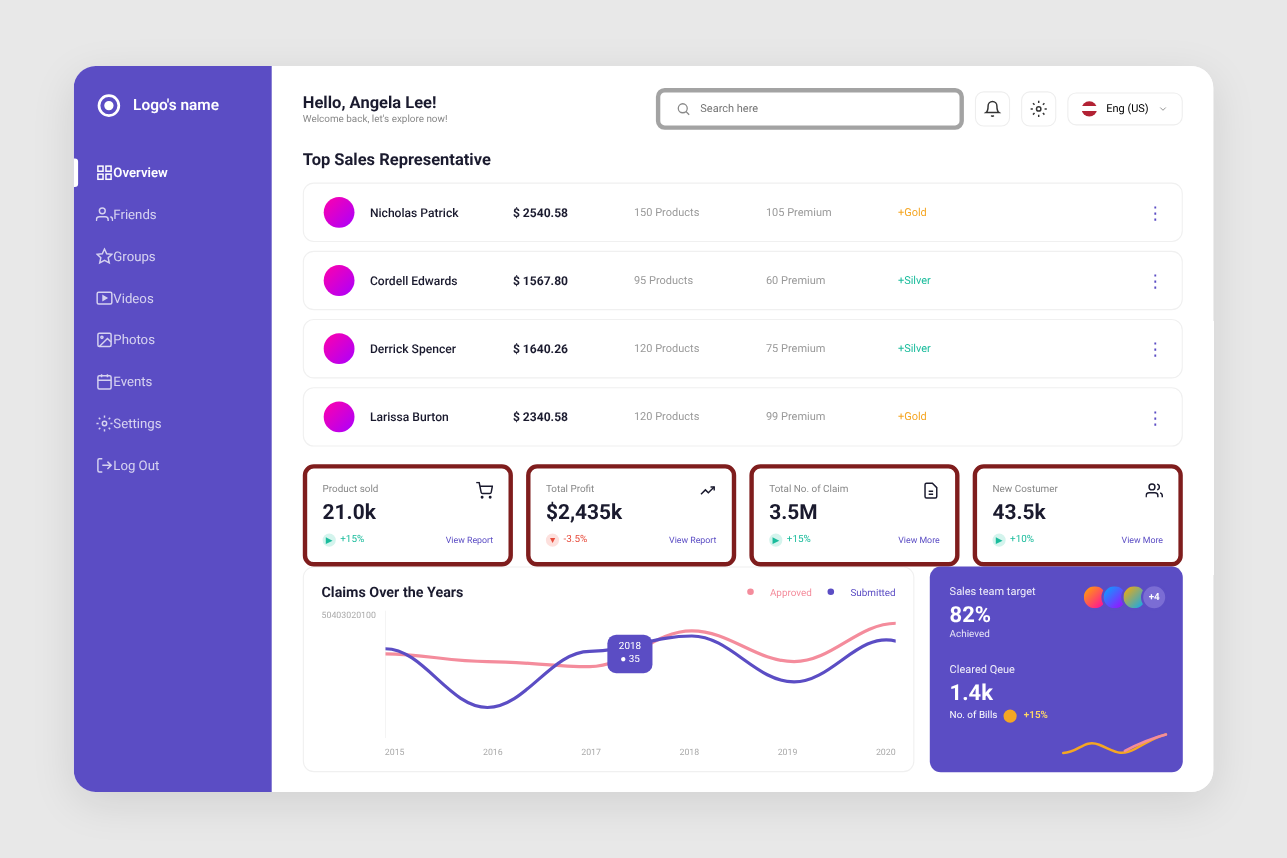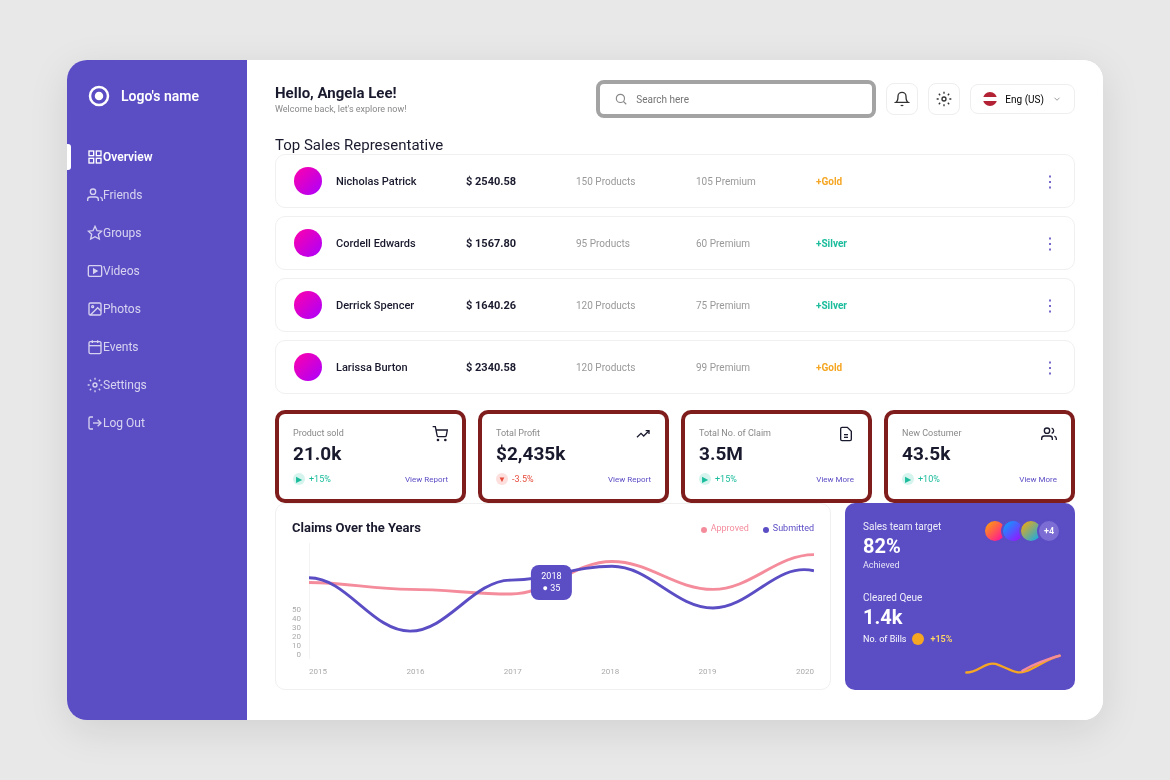--- a/index.html
+++ b/index.html
@@ -16,28 +16,28 @@
 .main{flex:1;padding:20px 28px;overflow-y:auto;background:#fff}
 .header{display:flex;justify-content:space-between;align-items:center;margin-bottom:18px}
 .greeting h1{font-size:15px;font-weight:700;color:#1a1a2e}
 .greeting p{font-size:9px;color:#888;margin-top:2px}
 .header-right{display:flex;align-items:center;gap:10px}
 .search{display:flex;align-items:center;gap:8px;background:#fff;border:4px solid #a3a3a3;border-radius:8px;padding:8px 14px;width:280px}
 .search input{border:none;outline:none;font-size:10px;flex:1;color:#666}
 .icon-btn{width:32px;height:32px;border:1px solid #eee;border-radius:8px;display:flex;align-items:center;justify-content:center;cursor:pointer;background:#fff}
 .lang{display:flex;align-items:center;gap:8px;border:1px solid #eee;border-radius:8px;padding:7px 12px;font-size:10px;cursor:pointer}
 .flag{width:14px;height:14px;border-radius:50%;background:linear-gradient(180deg,#b22234 33%,#fff 33%,#fff 66%,#b22234 66%)}
-.section-title{font-size:15px;font-weight:400;color:#1a1a2e;margin-bottom:0}
+.section-title{font-size:15px;font-weight:700;color:#1a1a2e;margin-bottom:12px}
 .rep-card{display:flex;align-items:center;padding:12px 18px;border:1px solid #f0f0f0;border-radius:10px;margin-bottom:8px;background:#fff}
 .rep-avatar{width:28px;height:28px;border-radius:50%;background:linear-gradient(135deg,#f0a,#a0f);margin-right:14px;flex-shrink:0}
 .rep-name{font-size:11px;font-weight:500;color:#1a1a2e;width:130px}
 .rep-amount{font-size:11px;font-weight:700;color:#1a1a2e;width:110px}
 .rep-products{font-size:10px;color:#999;width:120px}
 .rep-premium{font-size:10px;color:#999;width:120px}
-.rep-badge{font-size:10px;font-weight:700;flex:1}
+.rep-badge{font-size:10px;font-weight:400;flex:1}
 .badge-gold{color:#f5a623}
 .badge-silver{color:#1abc9c}
 .rep-more{color:#5b4dc4;cursor:pointer;font-size:16px;letter-spacing:-2px}
 .stats{display:flex;gap:12px;margin-top:16px}
 .stat-card{flex:1;border:4px solid #7f1d1d;border-radius:10px;padding:14px;position:relative}
 .stat-label{font-size:9px;color:#888}
 .stat-value{font-size:19px;font-weight:700;color:#1a1a2e;margin-top:4px}
 .stat-bottom{display:flex;justify-content:space-between;align-items:center;margin-top:8px}
 .stat-change{display:flex;align-items:center;gap:4px;font-size:9px}
 .change-up{color:#1abc9c}
@@ -45,26 +45,26 @@
 .change-icon{width:12px;height:12px;border-radius:50%;display:flex;align-items:center;justify-content:center;font-size:8px}
 .change-up .change-icon{background:#d4f4ed}
 .change-down .change-icon{background:#fde0dd}
 .stat-link{font-size:8px;color:#5b4dc4;cursor:pointer}
 .stat-icon{position:absolute;top:12px;right:14px;color:#1a1a2e}
 .bottom{display:flex;gap:14px;margin-top:0}
 .chart-card{flex:1;border:1px solid #f0f0f0;border-radius:10px;padding:16px}
 .chart-header{display:flex;justify-content:space-between;align-items:center;margin-bottom:8px}
 .chart-title{font-size:13px;font-weight:700;color:#1a1a2e}
 .legend{display:flex;gap:14px;font-size:9px}
-.legend-item{display:flex;align-items:flex-end;gap:4px}
+.legend-item{display:flex;align-items:flex-start;gap:15px}
 .dot{width:6px;height:6px;border-radius:50%}
 .dot-pink{background:#f48c9c}
 .dot-purple{background:#5b4dc4}
 .chart-body{display:flex;gap:8px;height:130px}
-.y-axis{display:flex;flex-direction:column;justify-content:flex-end;font-size:8px;color:#aaa;text-align:right;padding-bottom:14px}
+.y-axis{display:flex;flex-direction:row;justify-content:space-between;font-size:8px;color:#aaa;text-align:right;padding-bottom:14px}
 .chart-area{flex:1;position:relative}
 .chart-svg{width:100%;height:calc(100% - 14px)}
 .x-axis{display:flex;justify-content:space-between;font-size:8px;color:#aaa;margin-top:4px}
 .tooltip{position:absolute;top:22px;left:48%;transform:translateX(-50%);background:#5b4dc4;color:#fff;padding:6px 10px;border-radius:8px;font-size:9px;text-align:center;line-height:1.3}
 .target-card{width:230px;background:#5b4dc4;border-radius:10px;padding:18px;color:#fff;position:relative;overflow:hidden}
 .target-label{font-size:10px;opacity:.9}
 .target-value{font-size:20px;font-weight:700;margin-top:2px}
 .target-sub{font-size:9px;opacity:.85;margin-top:2px}
 .avatars{position:absolute;top:16px;right:14px;display:flex}
 .av{width:24px;height:24px;border-radius:50%;margin-left:-6px;border:2px solid #5b4dc4;background:linear-gradient(135deg,#fa0,#f0a)}

